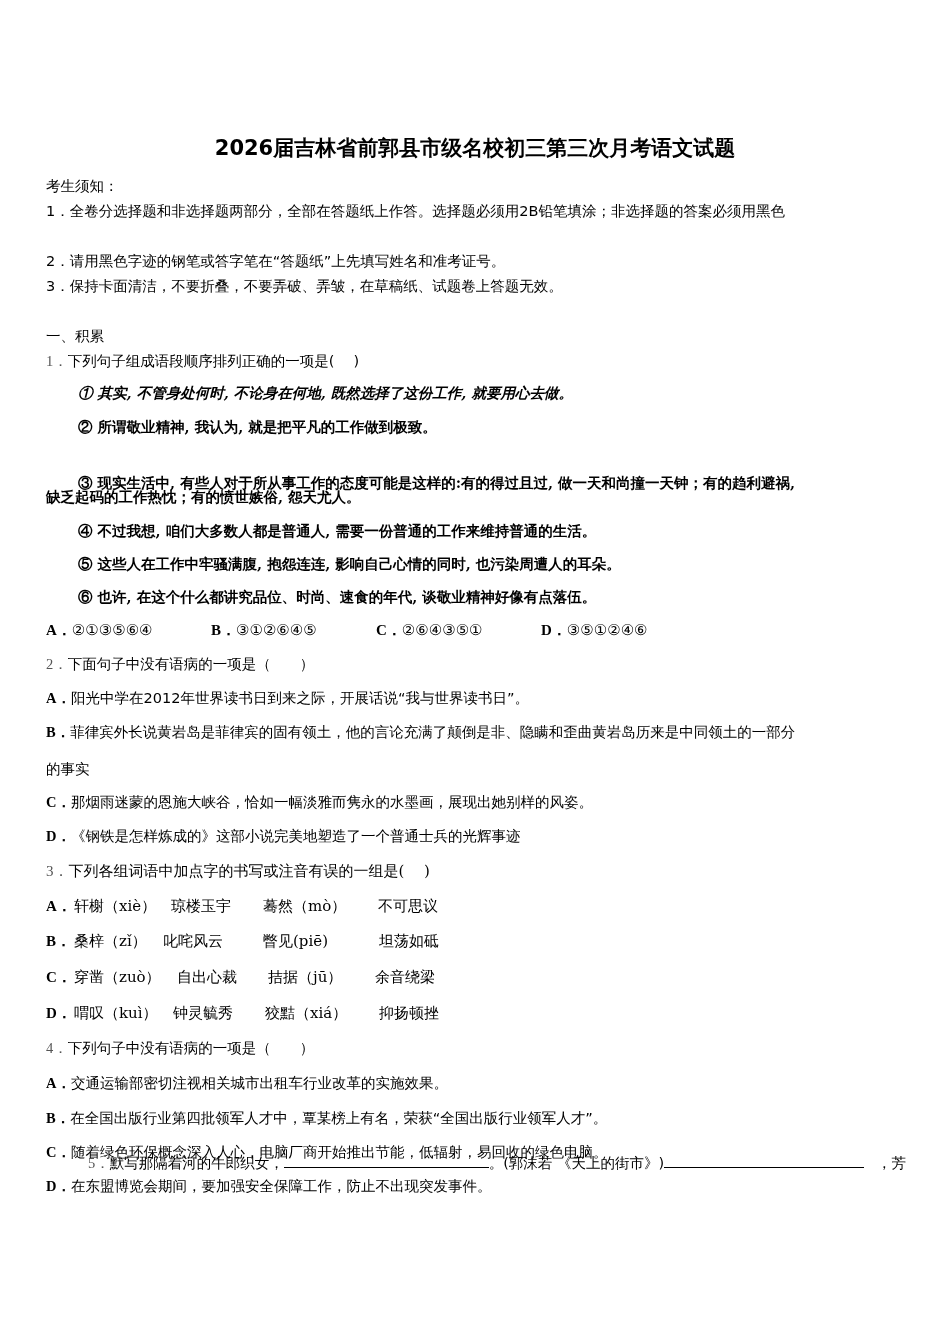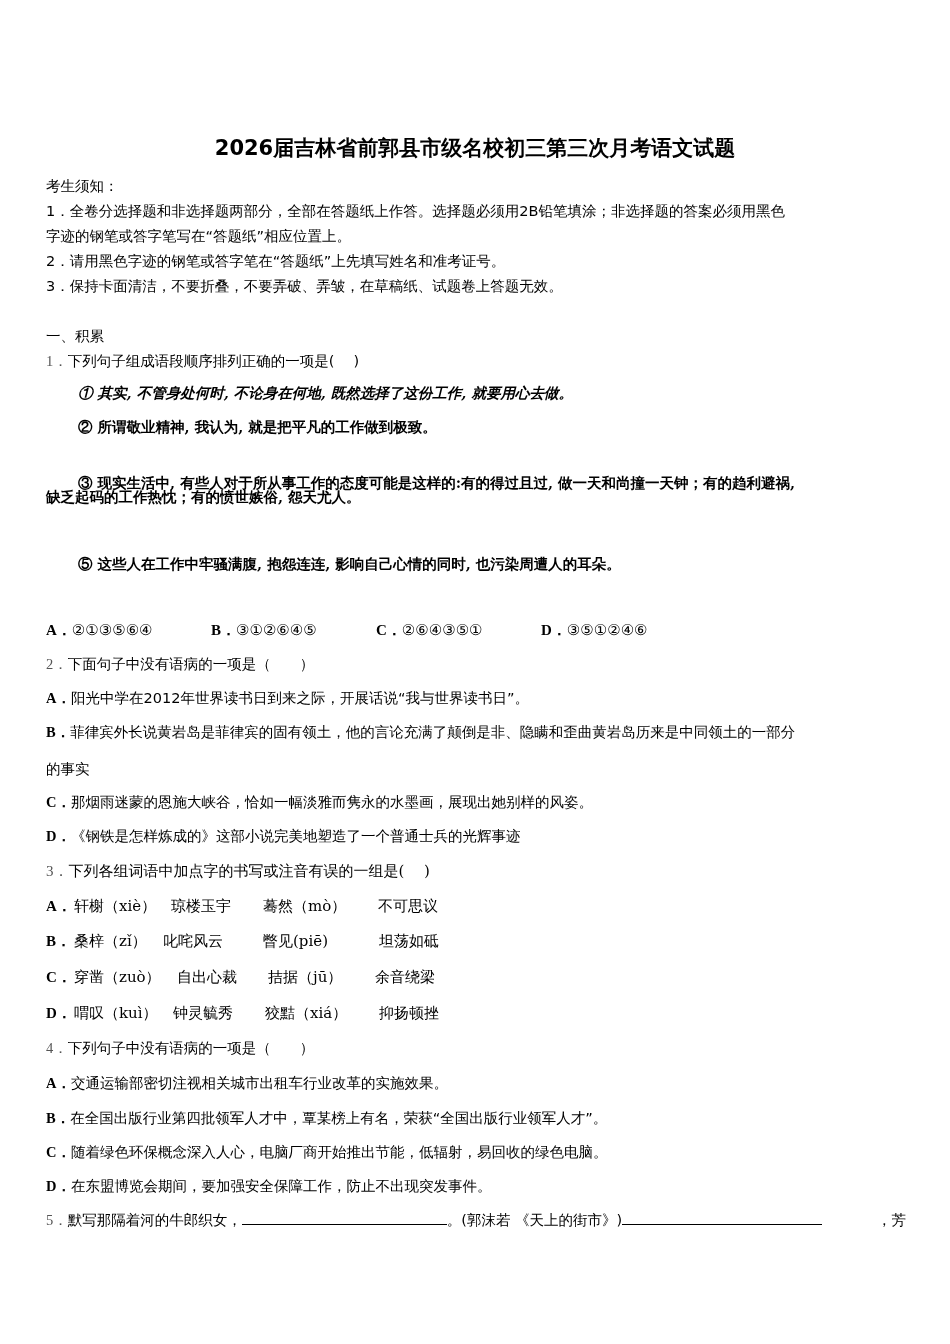--- a/index.html
+++ b/index.html
@@ -10,52 +10,53 @@
     .page { position: absolute; left: 0; top: 0; width: 812px; height: 1344px; margin-top: 24px; }
     .title {
       position: absolute; left: 0; top: 110px; width: 950px; text-align: center;
       font-family: "DejaVu Sans", "Liberation Sans", sans-serif;
       font-weight: bold; font-size: 21px; letter-spacing: 0px;
     }
     .line {
       position: absolute; left: 46px; white-space: nowrap;
       font-size: 15px; line-height: 20px;
     }
-    .sans { font-family: "DejaVu Sans", "Liberation Sans", sans-serif; font-size: 14.5px; }
+    .sans { font-family: "DejaVu Sans", "Liberation Sans", sans-serif; font-size: 14.5px; text-align: center; }
     .serif { font-family: "DejaVu Serif", "Liberation Serif", serif; font-size: 15px; }
     .ind { left: 78px; }
     .kai { font-family: "DejaVu Serif", "Liberation Serif", serif; font-weight: bold; font-size: 14.5px; }
     .qnum { color: #555; font-family: "Liberation Serif", serif; }
     .lbl { font-weight: bold; font-family: "Liberation Serif", "DejaVu Serif", serif; }
     .blank { display: inline-block; border-bottom: 1px solid #000; height: 14px; vertical-align: baseline; }
     .cell { display: inline-block; }
   </style>
 </head>
 <body>
 
 <div class="page">
 
   <div class="title">2026届吉林省前郭县市级名校初三第三次月考语文试题</div>
 
   <div class="line sans" style="top:152px;">考生须知：</div>
   <div class="line sans" style="top:177px;">1．全卷分选择题和非选择题两部分，全部在答题纸上作答。选择题必须用2B铅笔填涂；非选择题的答案必须用黑色</div>
-  <div class="line sans" style="top:202px;">字迹的钢笔或答字笔写在“答题纸”相应位置上。</div>
   <div class="line sans" style="top:227px;">2．请用黑色字迹的钢笔或答字笔在“答题纸”上先填写姓名和准考证号。</div>
   <div class="line sans" style="top:252px;">3．保持卡面清洁，不要折叠，不要弄破、弄皱，在草稿纸、试题卷上答题无效。</div>
 
   <div class="line sans" style="top:302px;">一、积累</div>
 
   <div class="line sans" style="top:327px;">
     <span class="qnum">1．</span><span>下列句子组成语段顺序排列正确的一项是(　 )</span>
   </div>
   <div class="line kai ind" style="top:359px;font-style:italic;">① 其实, 不管身处何时, 不论身在何地, 既然选择了这份工作, 就要用心去做。</div>
   <div class="line kai ind" style="top:393px;">② 所谓敬业精神, 我认为, 就是把平凡的工作做到极致。</div>
   <div class="line kai ind" style="top:449px;">③ 现实生活中, 有些人对于所从事工作的态度可能是这样的:有的得过且过, 做一天和尚撞一天钟；有的趋利避祸,</div>
   <div class="line kai" style="top:463px;">缺乏起码的工作热忱；有的愤世嫉俗, 怨天尤人。</div>
+  <div class="line kai ind" style="top:497px;">④ 不过我想, 咱们大多数人都是普通人, 需要一份普通的工作来维持普通的生活。</div>
   <div class="line kai ind" style="top:530px;">⑤ 这些人在工作中牢骚满腹, 抱怨连连, 影响自己心情的同时, 也污染周遭人的耳朵。</div>
+  <div class="line kai ind" style="top:563px;">⑥ 也许, 在这个什么都讲究品位、时尚、速食的年代, 谈敬业精神好像有点落伍。</div>
   <div class="line serif" style="top:596px;">
     <span class="opt" style="position:absolute; left:0;"><span class="lbl">A．</span><span>②①③⑤⑥④</span></span>
     <span class="opt" style="position:absolute; left:165px;"><span class="lbl">B．</span><span>③①②⑥④⑤</span></span>
     <span class="opt" style="position:absolute; left:330px;"><span class="lbl">C．</span><span>②⑥④③⑤①</span></span>
     <span class="opt" style="position:absolute; left:495px;"><span class="lbl">D．</span><span>③⑤①②④⑥</span></span>
   </div>
 
   <div class="line sans" style="top:630px;">
     <span class="qnum">2．</span><span>下面句子中没有语病的一项是（　　）</span>
   </div>
@@ -99,17 +100,17 @@
   </div>
 
   <div class="line sans" style="top:1014px;">
     <span class="qnum">4．</span><span>下列句子中没有语病的一项是（　　）</span>
   </div>
   <div class="line sans" style="top:1049px;"><span class="lbl">A．</span><span>交通运输部密切注视相关城市出租车行业改革的实施效果。</span></div>
   <div class="line sans" style="top:1084px;"><span class="lbl">B．</span><span>在全国出版行业第四批领军人才中，覃某榜上有名，荣获“全国出版行业领军人才”。</span></div>
   <div class="line sans" style="top:1118px;"><span class="lbl">C．</span><span>随着绿色环保概念深入人心，电脑厂商开始推出节能，低辐射，易回收的绿色电脑。</span></div>
   <div class="line sans" style="top:1152px;"><span class="lbl">D．</span><span>在东盟博览会期间，要加强安全保障工作，防止不出现突发事件。</span></div>
 
-  <div class="line sans" style="top:1186px; width:860px;">
+  <div class="line sans" style="top:1129px; width:860px;">
     <span class="qnum">5．</span><span>默写那隔着河的牛郎织女，</span><span class="blank" style="width:205px;"></span><span>。(郭沫若 《天上的街市》)</span><span class="blank" style="width:200px;"></span><span style="position:absolute; right:0;">，芳</span>
   </div>
 
 </div>
 
 </body></html>

